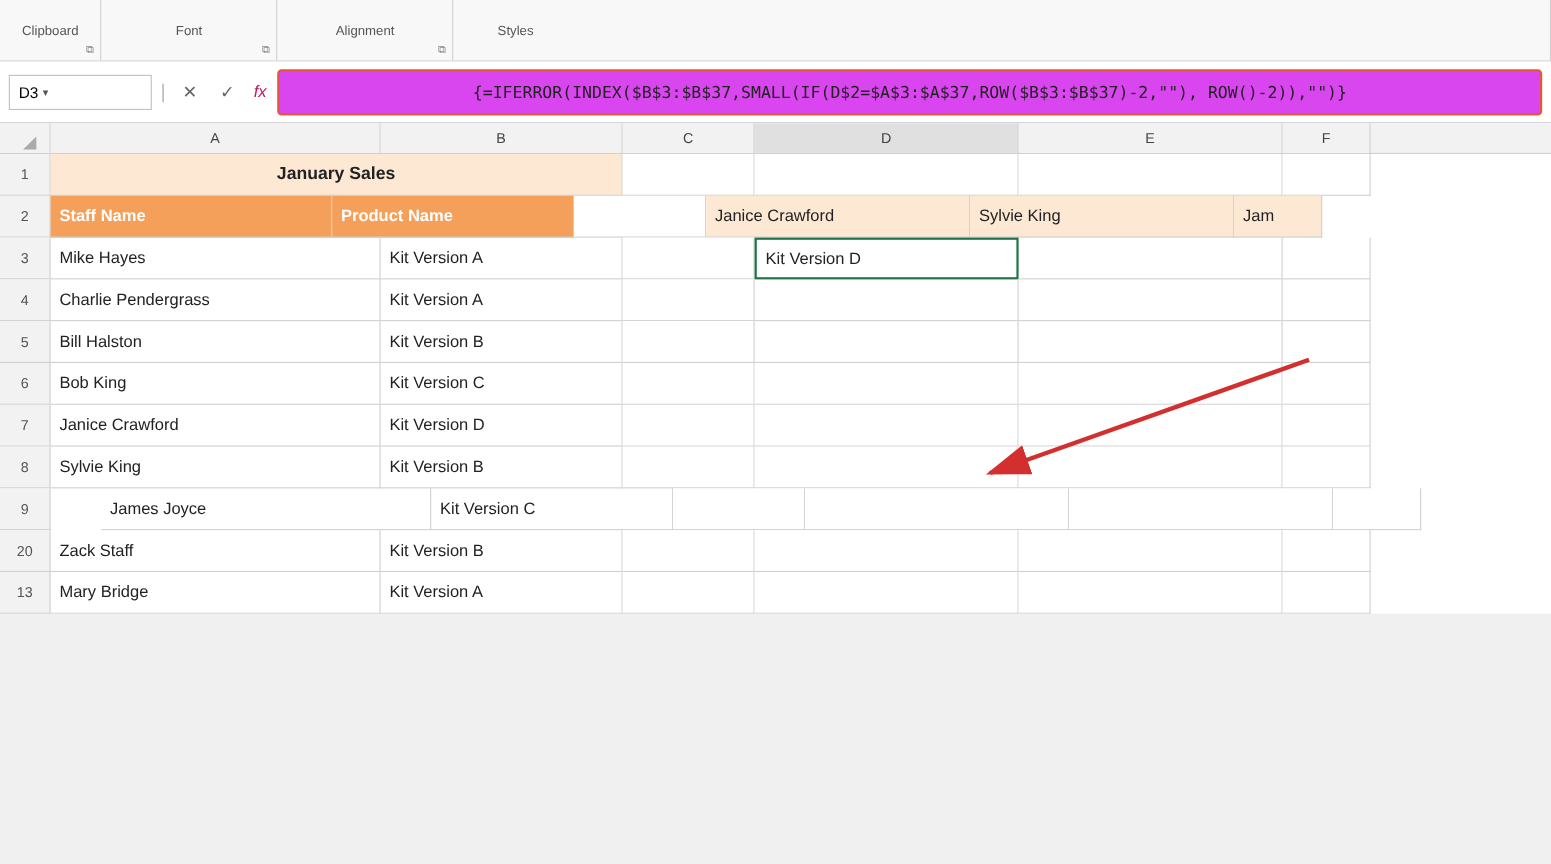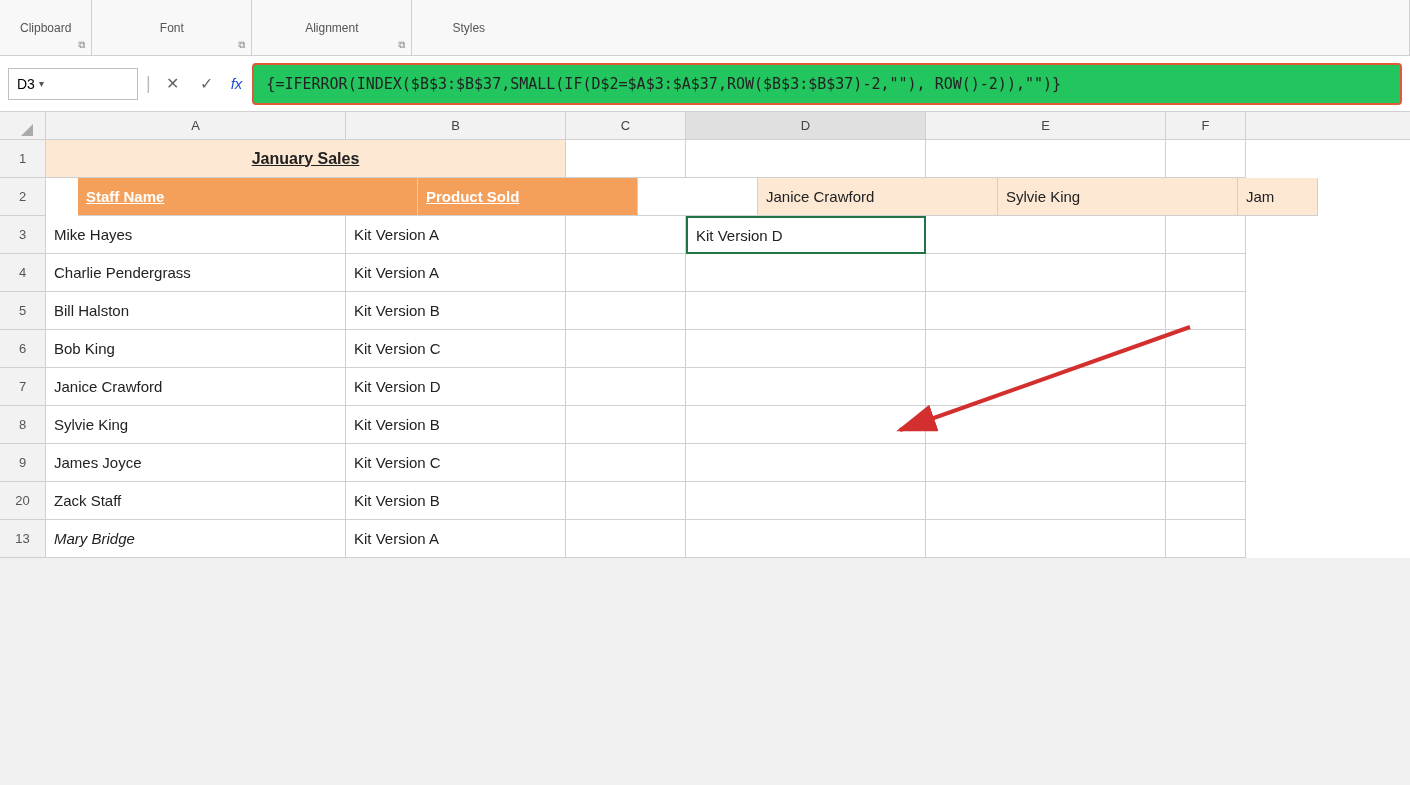--- a/index.html
+++ b/index.html
@@ -79,35 +79,36 @@
       align-items: center;
       justify-content: center;
       color: #666;
       font-size: 16px;
       cursor: pointer;
       border-radius: 2px;
     }
     .fx-label {
       font-style: italic;
       font-size: 15px;
-      color: #1d4ed8;
+      color: #be185d;
       margin: 0 4px;
     }
     .formula-input-box {
       flex: 1;
       height: 42px;
       border: 2px solid #e05a3a;
       border-radius: 4px;
-      background: #22c55e;
+      background: #d946ef;
       display: flex;
       align-items: center;
       padding: 0 12px;
       font-size: 15px;
       color: #222;
       font-family: 'Consolas', monospace;
+      justify-content: center;
     }
 
     
     .spreadsheet-container {
       display: flex;
       flex-direction: column;
       background: #fff;
       flex: 1;
     }
 
@@ -171,21 +172,21 @@
       display: flex;
       align-items: center;
       padding: 0 8px;
       border-right: 1px solid #d0d0d0;
       border-bottom: 1px solid #d0d0d0;
       font-size: 15px;
       color: #222;
       white-space: nowrap;
       overflow: hidden;
     }
-    .cell.bold { font-weight: bold; text-decoration: underline; }
+    .cell.bold { font-weight: bold; }
     .cell.center { justify-content: center; }
     .cell.light-orange-bg { background: #fde8d4; }
     .cell.header-orange { background: #f5a05a; color: #fff; font-weight: bold; }
     .cell.title-bg { background: #fde8d4; }
     .cell.empty { background: #fff; }
 
     .spreadsheet-wrapper {
       position: relative;
       flex: 1;
       overflow: hidden;
@@ -245,22 +246,22 @@
       <div class="row-num">1</div>
       <div class="cell title-bg bold center" style="width:520px; justify-content:center; font-size:16px; font-weight:bold; background:#fde8d4;">January Sales</div>
       <div class="cell empty" style="width:120px;"></div>
       <div class="cell empty" style="width:240px;"></div>
       <div class="cell empty" style="width:240px;"></div>
       <div class="cell empty" style="width:80px;"></div>
     </div>
 
     <div class="sheet-row">
       <div class="row-num">2</div>
-      <div class="cell header-orange bold" style="width:340px;margin-left:32px;">Staff Name</div>
-      <div class="cell header-orange bold" style="width:220px;">Product Sold</div>
+      <div class="cell header-orange bold" style="width:256px;">Staff Name</div>
+      <div class="cell header-orange bold" style="width:220px;">Product Name</div>
       <div class="cell empty" style="width:120px;"></div>
       <div class="cell light-orange-bg" style="width:240px;">Janice Crawford</div>
       <div class="cell light-orange-bg" style="width:240px;">Sylvie King</div>
       <div class="cell light-orange-bg" style="width:80px; overflow:hidden;">Jam</div>
     </div>
 
     <div class="sheet-row">
       <div class="row-num">3</div>
       <div class="cell" style="width:300px;">Mike Hayes</div>
       <div class="cell" style="width:220px;">Kit Version A</div>
@@ -315,41 +316,41 @@
       <div class="cell" style="width:300px;">Sylvie King</div>
       <div class="cell" style="width:220px;">Kit Version B</div>
       <div class="cell empty" style="width:120px;"></div>
       <div class="cell empty" style="width:240px;"></div>
       <div class="cell empty" style="width:240px;"></div>
       <div class="cell empty" style="width:80px;"></div>
     </div>
 
     <div class="sheet-row">
       <div class="row-num">9</div>
-      <div class="cell" style="width:300px;">James Joyce</div>
+      <div class="cell" style="width:300px;margin-left:46px;">James Joyce</div>
       <div class="cell" style="width:220px;">Kit Version C</div>
       <div class="cell empty" style="width:120px;"></div>
       <div class="cell empty" style="width:240px;"></div>
       <div class="cell empty" style="width:240px;"></div>
       <div class="cell empty" style="width:80px;"></div>
     </div>
 
     <div class="sheet-row">
       <div class="row-num">20</div>
       <div class="cell" style="width:300px;">Zack Staff</div>
       <div class="cell" style="width:220px;">Kit Version B</div>
       <div class="cell empty" style="width:120px;"></div>
       <div class="cell empty" style="width:240px;"></div>
       <div class="cell empty" style="width:240px;"></div>
       <div class="cell empty" style="width:80px;"></div>
     </div>
 
     <div class="sheet-row">
       <div class="row-num">13</div>
-      <div class="cell" style="width:300px;font-style:italic;">Mary Bridge</div>
+      <div class="cell" style="width:300px;">Mary Bridge</div>
       <div class="cell" style="width:220px;">Kit Version A</div>
       <div class="cell empty" style="width:120px;"></div>
       <div class="cell empty" style="width:240px;"></div>
       <div class="cell empty" style="width:240px;"></div>
       <div class="cell empty" style="width:80px;"></div>
     </div>
 
   </div>
 
   <svg style="position:absolute; top:0; left:0; width:100%; height:100%; pointer-events:none;">

